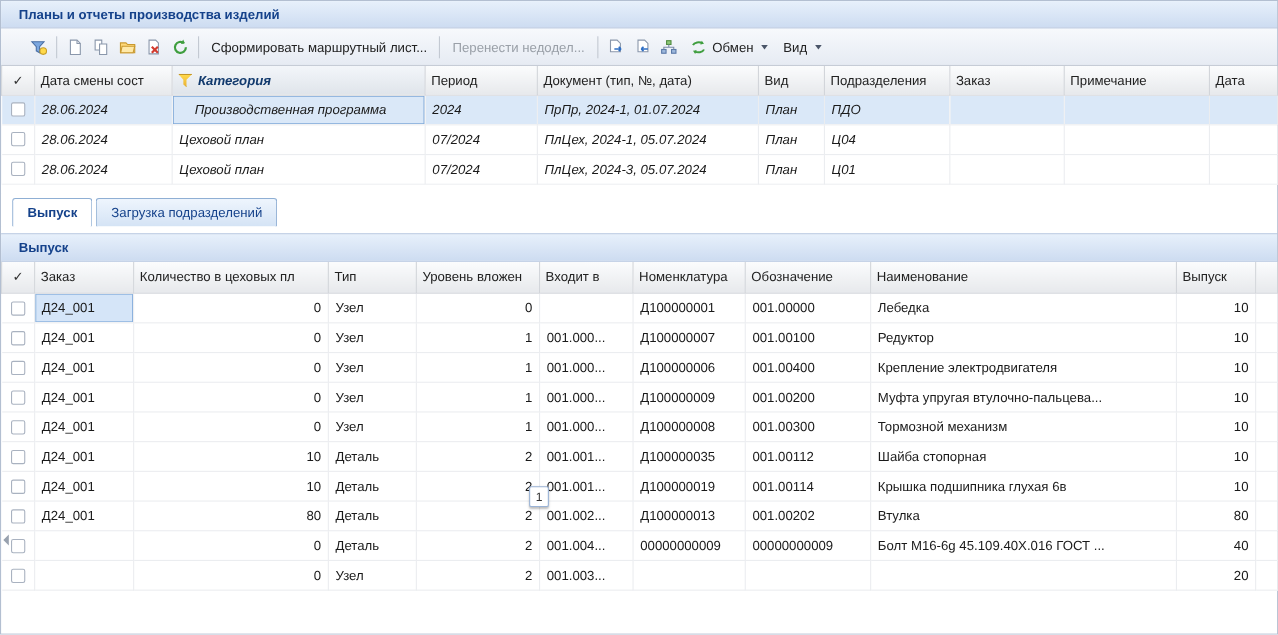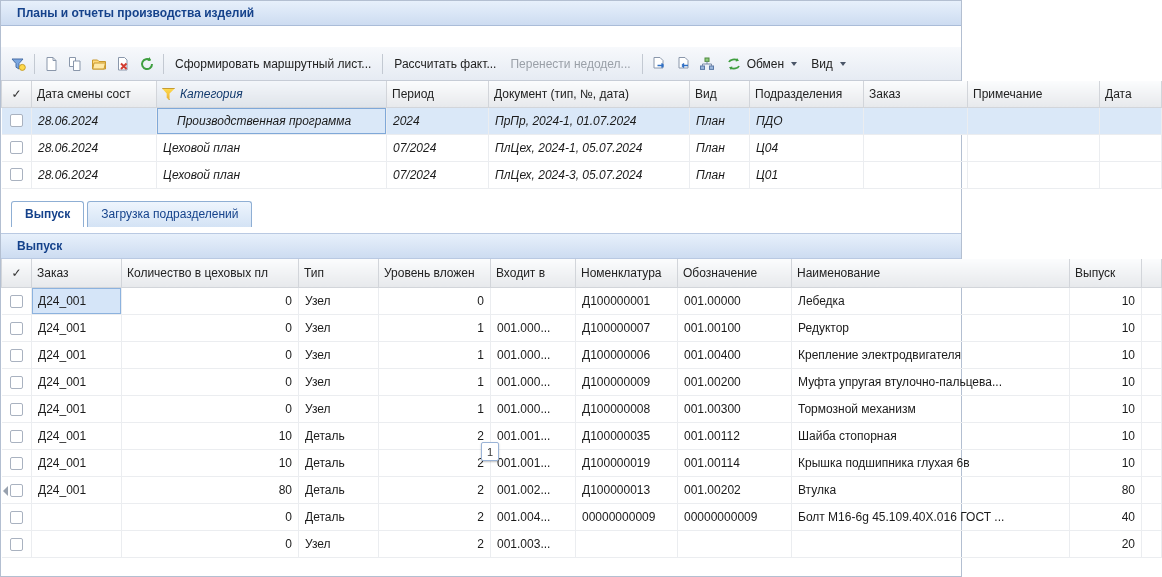--- a/index.html
+++ b/index.html
@@ -1,26 +1,26 @@
 <!DOCTYPE html>
 <html><head>
 <meta charset="utf-8">
 <style>
   * { margin:0; padding:0; box-sizing:border-box; }
   html,body { width:1162px; height:577px; overflow:hidden; }
   body { font-family:"Liberation Sans", sans-serif; font-size:12px; color:#1a1a1a; background:#fff; }
-  .app { position:relative; width:962px; height:577px; border:1px solid #b3bfd1; background:#fff; }
+  .app { position:relative; width:1162px; height:577px; border:1px solid #b3bfd1; background:#fff; }
 
   
   .titlebar { height:25px; background:linear-gradient(#e7f0fb,#cddcf1); border-bottom:1px solid #aabcd8;
     display:flex; align-items:center; padding-left:16px; font-weight:bold; color:#15428b; }
 
   
   .toolbar { height:34px; background:linear-gradient(#f7f9fc,#e6ebf3); border-bottom:1px solid #c6ccd6;
-    display:flex; align-items:center; padding:0 5px;margin-top:21px; }
+    display:flex; align-items:center; padding:0 22px; }
   .tbtn { display:flex; align-items:center; gap:5px; height:26px; padding:0 6px; border:1px solid transparent;
     border-radius:2px; color:#222; white-space:nowrap; cursor:default; }
   .tbtn.icon-only { padding:0 3px; }
   .tbtn.disabled { color:#9aa0a8;justify-content:flex-end; }
   .sep { width:1px; height:20px; background:#c3c9d2; margin:0 4px; flex:none; }
   .dd-arrow { width:0; height:0; border-left:3px solid transparent; border-right:3px solid transparent;
     border-top:4px solid #4a5568; margin-left:2px; }
   .ticon { width:16px; height:16px; flex:none; }
 
   
@@ -31,21 +31,21 @@
   .grid td { border-right:1px solid #ebedf0; border-bottom:1px solid #ebedf0; padding:3px 6px;
     overflow:hidden; white-space:nowrap; }
   .upper td { height:27px;font-style:italic; }
   .lower td { height:27px; }
   .upper th { height:26px; }
   .lower th { height:29px; }
   .cbcell { text-align:center; }
   .cb { width:13px; height:13px; border:1px solid #a9b2c0; border-radius:2px; background:#fff; margin:0 auto; }
   th .hdr-text { vertical-align:middle; }
   th.sorted { background:linear-gradient(#f3f6fa,#dfe4ea); }
-  th.sorted .hdr-text { font-weight:normal; font-style:italic; color:#123a6d;margin-top:44px; }
+  th.sorted .hdr-text { font-weight:bold; font-style:italic; color:#123a6d;margin-top:44px; }
   .sort-ic { display:inline-block; width:13px; height:12px; margin-right:5px; vertical-align:middle;
     background:linear-gradient(#ffd94a,#eab437); border:1px solid #b98e23;
     clip-path:polygon(0 0,100% 0,58% 45%,58% 100%,36% 80%,36% 45%); }
   .upper tr.selected td { background:#dae8f8; }
   .upper td.cell-focus { background:#c6dbf3; box-shadow:inset 0 0 0 1px #7fa8d8;padding-left:20px; }
   .lower td.cell-focus { background:#d5e5f8; box-shadow:inset 0 0 0 1px #8cb2de; }
   .lower td:nth-child(3), .lower td:nth-child(5), .lower td:nth-child(10) { text-align:right; }
   th.filler, td.filler { border-left:1px solid #d2d5da; }
 
   
@@ -133,23 +133,20 @@
             <path d="M13 8a5 5 0 1 1-1.8-3.8" fill="none" stroke="#3f9e3f" stroke-width="2"></path>
             <path d="M10.5 1l1.5 3.4-3.6.5z" fill="#3f9e3f"></path>
           </svg>
       </span>
     </div>
     <div class="sep"></div>
     <div class="tbtn">
       <span>Сформировать маршрутный лист...</span>
     </div>
     <div class="sep"></div>
-    <div class="tbtn">
-      <span>Рассчитать факт...</span>
-    </div>
     <div class="tbtn disabled">
       <span>Перенести недодел...</span>
     </div>
     <div class="sep"></div>
     <div class="tbtn icon-only">
       <span class="ticon">
         <svg viewBox="0 0 16 16" width="16" height="16">
             <path d="M3 1.5h6l3 3V12H3z" fill="#fff" stroke="#8a97ab"></path>
             <path d="M6.5 9.5h6m0 0-2-2m2 2-2 2" stroke="#2f6fc4" stroke-width="1.5" fill="none"></path>
           </svg>

